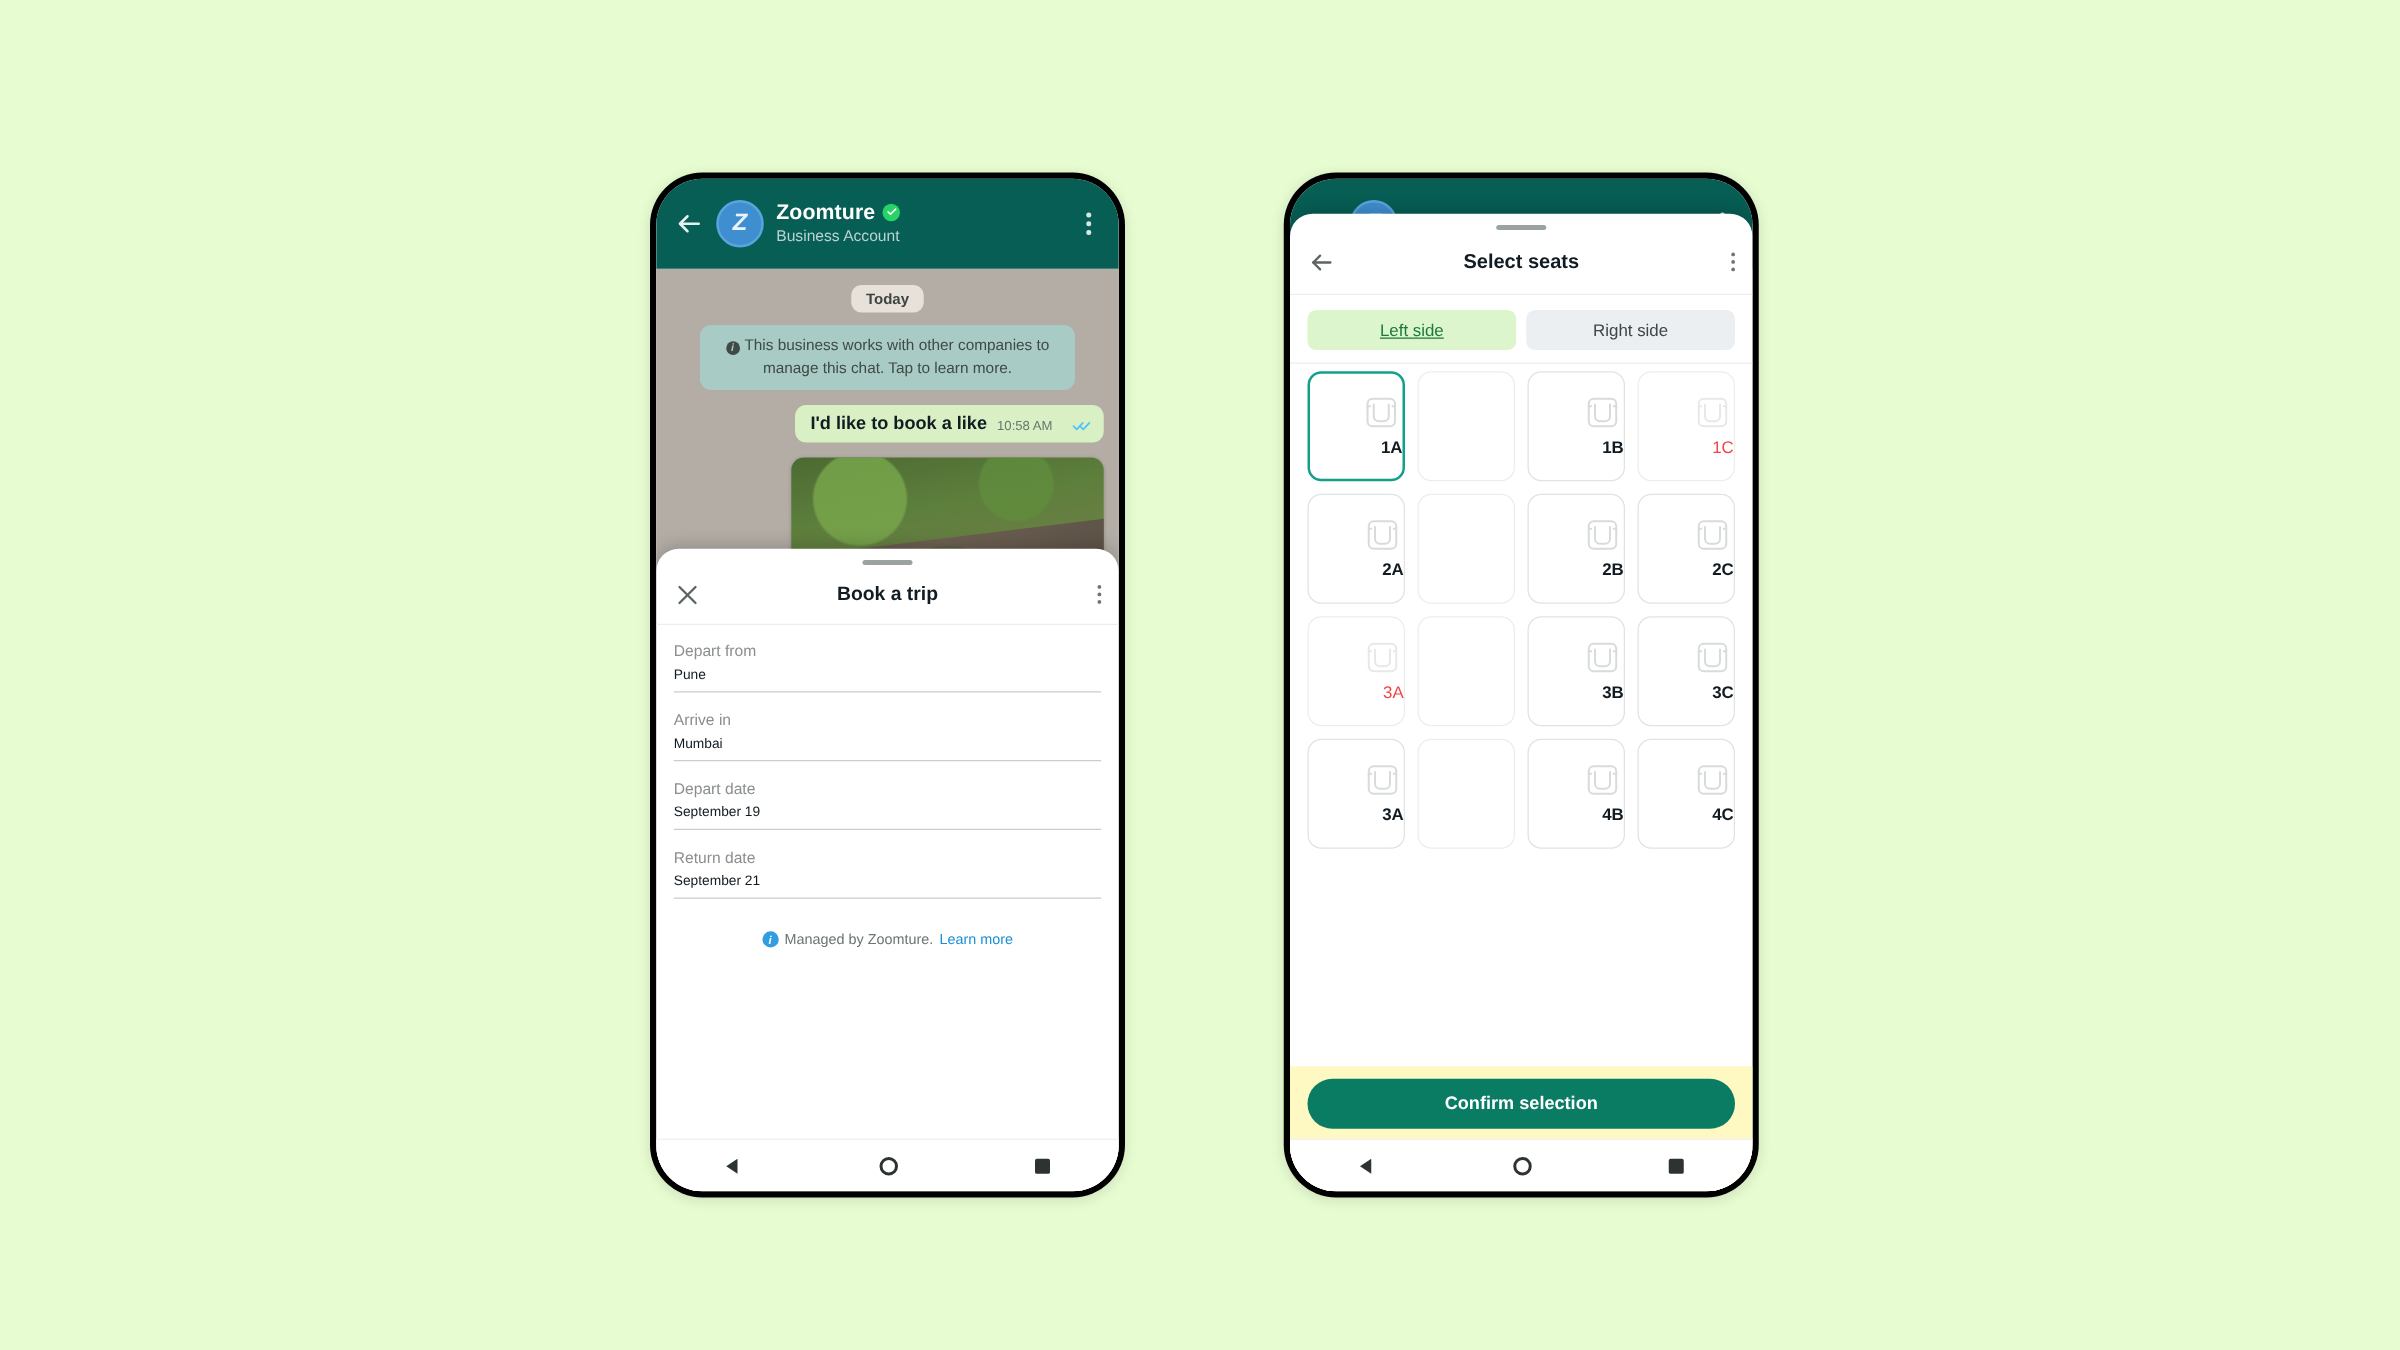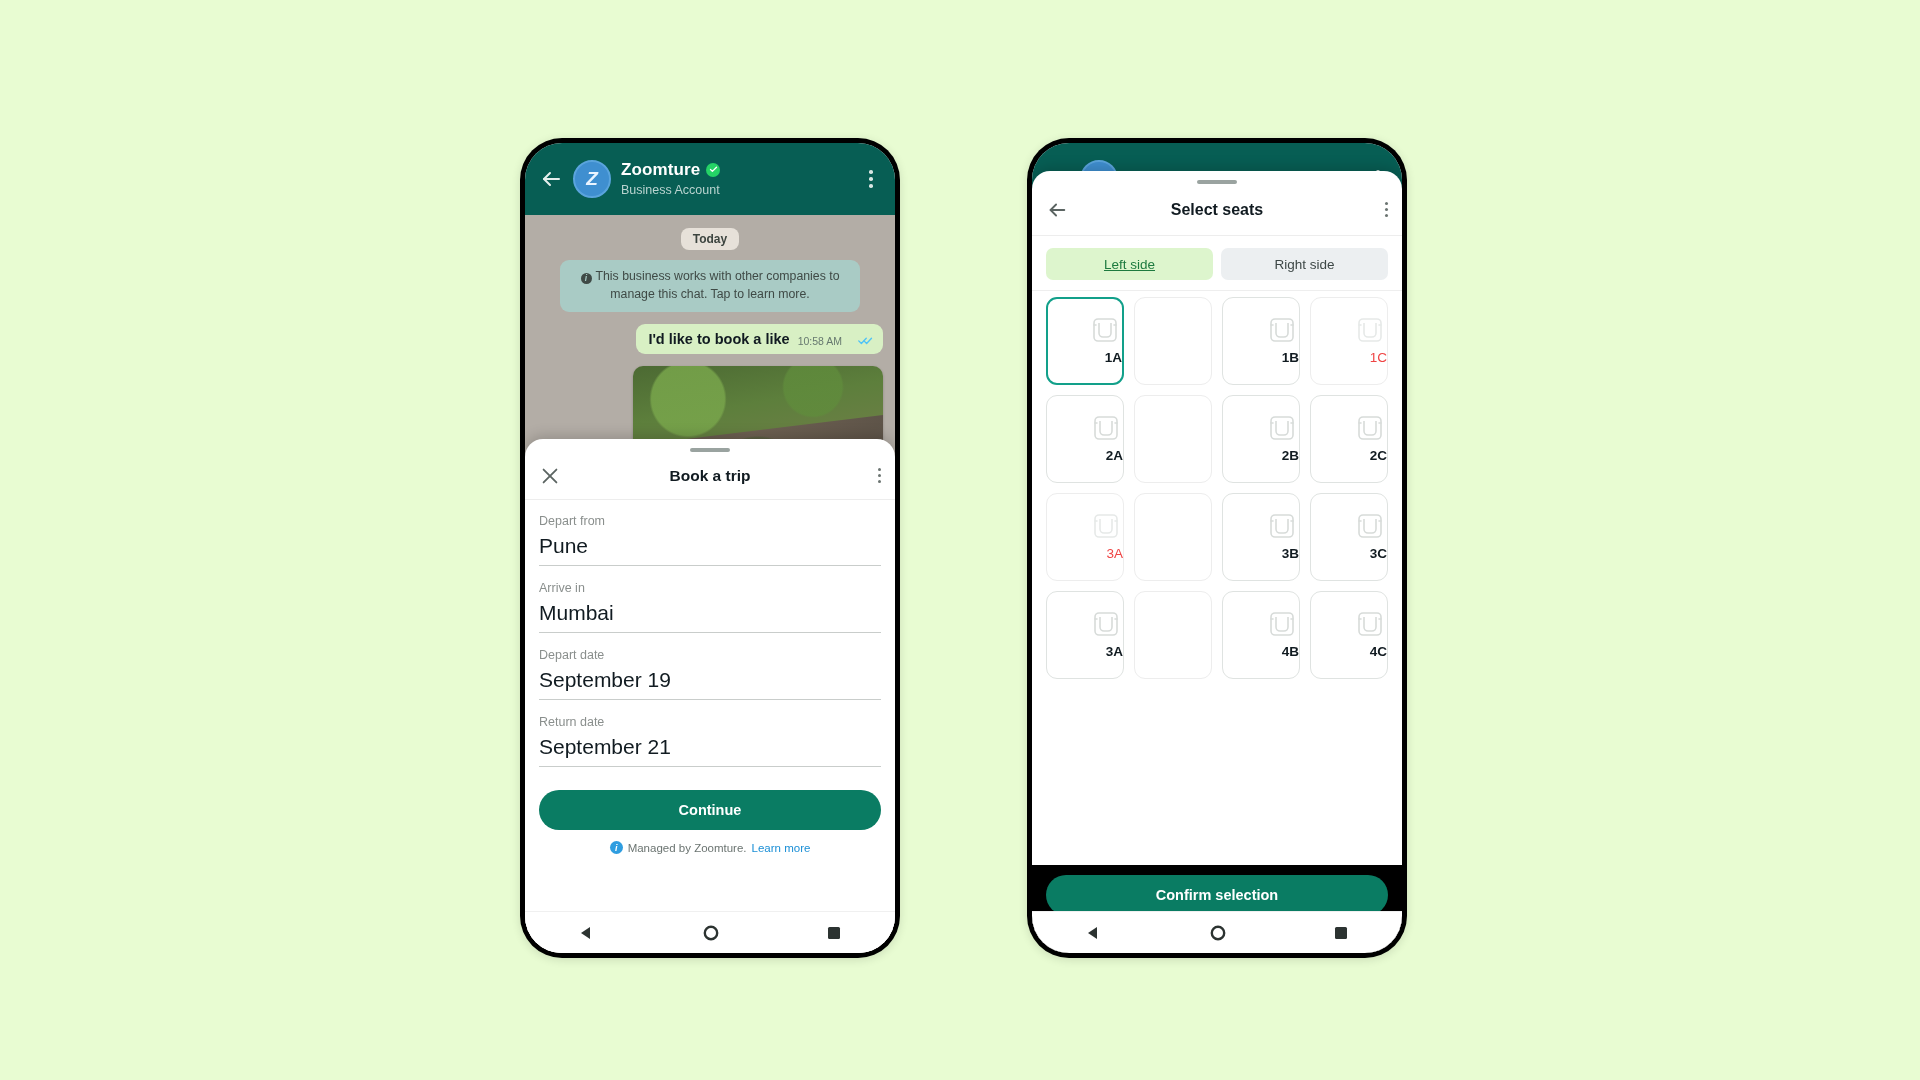--- a/index.html
+++ b/index.html
@@ -145,21 +145,21 @@
     font-size:15.5px; font-weight:bold; color:#111b21;
     pointer-events:none;
   }
   .sheet-menu { margin-left:auto; display:flex; flex-direction:column; gap:3px; align-items:center; }
   .sheet-menu i { width:3.2px; height:3.2px; border-radius:50%; background:#6b7471; }
 
   .form { padding:14px 14px 0; }
   .field { margin-bottom:15px; }
   .field-label { font-size:12.5px; color:#8a8f8d; margin-bottom:6px; }
   .field-value {
-    font-size:21px; color:#111b21;
+    font-size:11px; color:#111b21;
     padding-bottom:7px;
     border-bottom:1px solid #c9cdcb;
     background:transparent; width:100%;
     font-family:inherit;
   }
   .cta {
     margin:8px 14px 0;
     height:40px; border-radius:22px;
     background:#0a7c63; color:#fff;
     font-size:14.5px; font-weight:bold;
@@ -226,21 +226,21 @@
   }
   .seat.selected { border:2px solid #12a08a; }
   .seat.disabled  { border-color:#ededed; }
   .seat.empty { border-color:#ededed; }
   .seat-ico { width:34px; height:30px; display:block; }
   .seat-lbl { font-size:13.5px; font-weight:bold; color:#111b21; }
   .seat.disabled .seat-lbl { color:#ef4444; font-weight:normal; }
   .seat.disabled .seat-ico path,
   .seat.disabled .seat-ico rect { stroke:#e6e9e8; }
 
-  .seat-foot { padding:10px 14px 0; background:#000000; }
+  .seat-foot { padding:10px 14px 12px; background:#fef9c3; }
 </style>
 </head>
 <body>
 
 <div class="stage">
 
   <div class="phone" id="phone-left">
     <div class="screen">
 
       <div class="wa-header">
@@ -324,21 +324,20 @@
           <div class="field">
             <div class="field-label">Depart date</div>
             <div class="field-value">September 19</div>
           </div>
           <div class="field">
             <div class="field-label">Return date</div>
             <div class="field-value">September 21</div>
           </div>
         </div>
 
-        <button class="cta">Continue</button>
 
         <div class="managed">
           <span class="m-badge">i</span>
           <span>Managed by Zoomture.</span>
           <a href="#">Learn more</a>
         </div>
       </div>
 
       <div class="navbar">
         <span>

